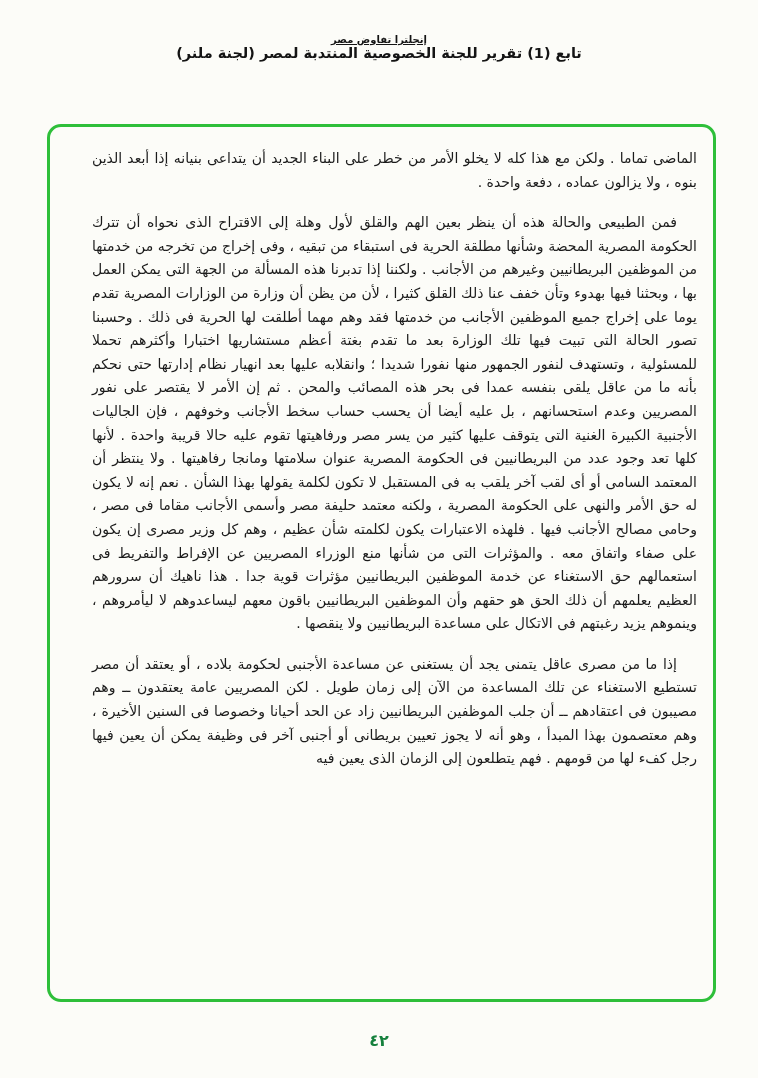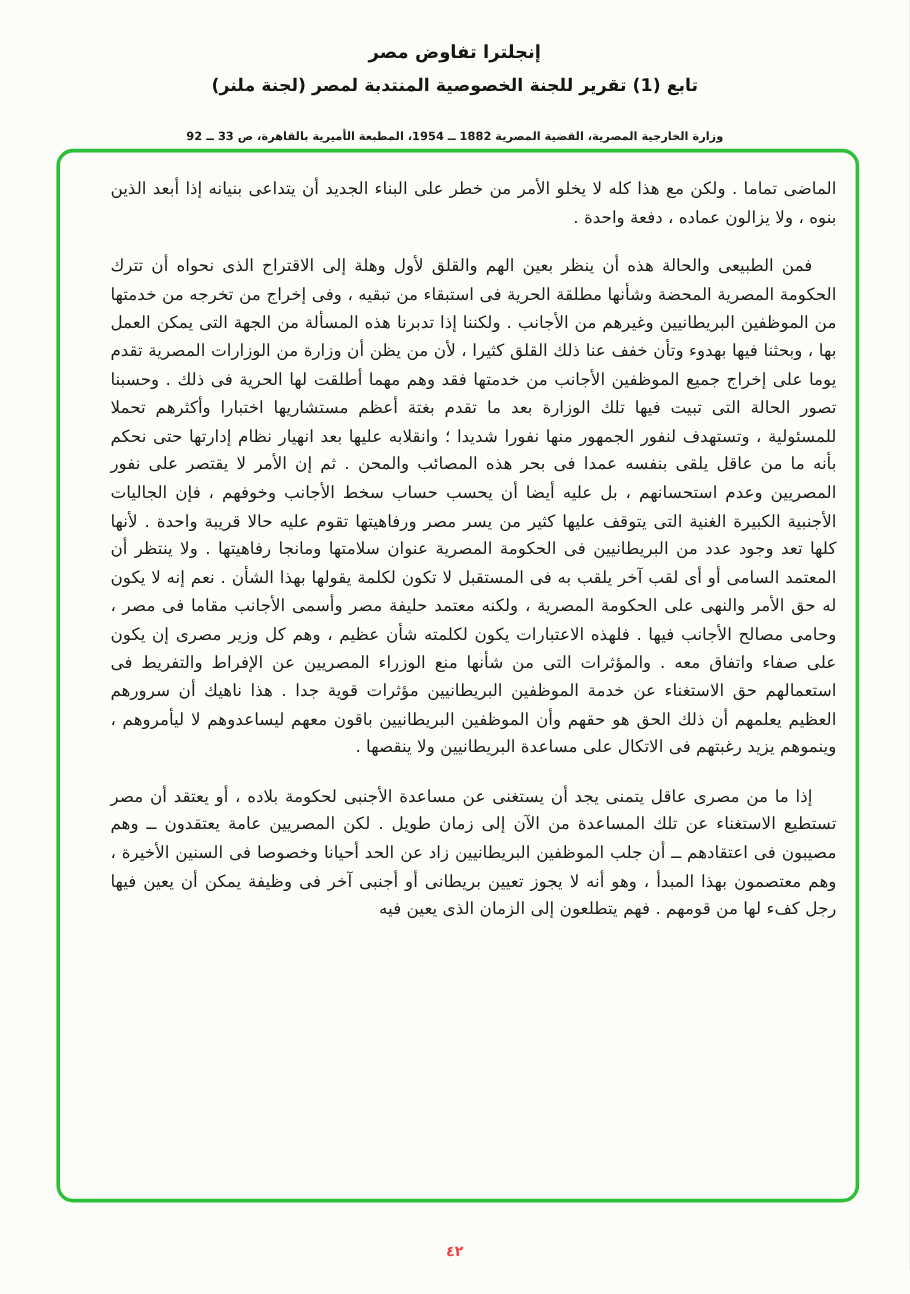--- a/index.html
+++ b/index.html
@@ -21,23 +21,23 @@
   .header {
     position: absolute;
     top: 34px;
     left: 0;
     right: 0;
     text-align: center;
     direction: rtl;
     color: #141414;
   }
   .header .title {
-    font-size: 15px;
+    font-size: 10px;
     font-weight: bold;
-    margin-bottom: 12px;
+    text-decoration: underline;
   }
   .header .subtitle {
     font-size: 14.5px;
     font-weight: bold;
     margin-bottom: 29px;
   }
   .header .source {
     font-size: 9.5px;
     font-weight: bold;
     letter-spacing: 0.2px;
@@ -71,34 +71,33 @@
   }
   .text-block p.indent {
     text-indent: 20px;
   }
   .page-number {
     position: absolute;
     bottom: 28px;
     left: 0;
     right: 0;
     text-align: center;
-    font-size: 12px;
+    font-size: 16px;
     font-weight: bold;
-    color: #ef4444;
+    color: #15803d;
   }
 </style>
 </head>
 <body>
 
 <div class="page">
 
   <div class="header">
     <div class="title">إنجلترا تفاوض مصر</div>
     <div class="subtitle">تابع (1) تقرير للجنة الخصوصية المنتدبة لمصر (لجنة ملنر)</div>
-    <div class="source">وزارة الخارجية المصرية، القضية المصرية 1882 ــ 1954، المطبعة الأميرية بالقاهرة، ص 33 ــ 92</div>
   </div>
 
   <div class="frame" style="border-color: rgb(46, 191, 58);">
     <div class="text-block">
       <p>الماضى تماما .  ولكن مع هذا كله لا يخلو الأمر من خطر على البناء الجديد أن يتداعى بنيانه إذا أبعد الذين بنوه ، ولا يزالون عماده ، دفعة واحدة .</p>
       <p class="indent">فمن الطبيعى والحالة هذه أن ينظر بعين الهم والقلق لأول وهلة إلى الاقتراح الذى نحواه أن تترك الحكومة المصرية المحضة وشأنها مطلقة الحرية فى استبقاء من تبقيه ، وفى إخراج من تخرجه من خدمتها من الموظفين البريطانيين وغيرهم من الأجانب .  ولكننا إذا تدبرنا هذه المسألة من الجهة التى يمكن العمل بها ، وبحثنا فيها بهدوء وتأن خفف عنا ذلك القلق كثيرا ، لأن من يظن أن وزارة من الوزارات المصرية تقدم يوما على إخراج جميع الموظفين الأجانب من خدمتها فقد وهم مهما أطلقت لها الحرية فى ذلك .  وحسبنا تصور الحالة التى تبيت فيها تلك الوزارة بعد ما تقدم بغتة أعظم مستشاريها اختبارا وأكثرهم تحملا للمسئولية ، وتستهدف لنفور الجمهور منها نفورا شديدا ؛ وانقلابه عليها بعد انهيار نظام إدارتها حتى نحكم بأنه ما من عاقل يلقى بنفسه عمدا فى بحر هذه المصائب والمحن .  ثم إن الأمر لا يقتصر على نفور المصريين وعدم استحسانهم ، بل عليه أيضا أن يحسب حساب سخط الأجانب وخوفهم ، فإن الجاليات الأجنبية الكبيرة الغنية التى يتوقف عليها كثير من يسر مصر ورفاهيتها تقوم عليه حالا قريبة واحدة . لأنها كلها تعد وجود عدد من البريطانيين فى الحكومة المصرية عنوان سلامتها ومانجا رفاهيتها .  ولا ينتظر أن المعتمد السامى أو أى لقب آخر يلقب به فى المستقبل لا تكون لكلمة يقولها بهذا الشأن .  نعم إنه لا يكون له حق الأمر والنهى على الحكومة المصرية ، ولكنه معتمد حليفة مصر وأسمى الأجانب مقاما فى مصر ، وحامى مصالح الأجانب فيها . فلهذه الاعتبارات يكون لكلمته شأن عظيم ، وهم كل وزير مصرى إن يكون على صفاء واتفاق معه . والمؤثرات التى من شأنها منع الوزراء المصريين عن الإفراط والتفريط فى استعمالهم حق الاستغناء عن خدمة الموظفين البريطانيين مؤثرات قوية جدا . هذا ناهيك أن سرورهم العظيم يعلمهم أن ذلك الحق هو حقهم وأن الموظفين البريطانيين باقون معهم ليساعدوهم لا ليأمروهم ، وينموهم يزيد رغبتهم فى الاتكال على مساعدة البريطانيين ولا ينقصها .</p>
       <p class="indent">إذا ما من مصرى عاقل يتمنى يجد أن يستغنى عن مساعدة الأجنبى لحكومة بلاده ، أو يعتقد أن مصر تستطيع الاستغناء عن تلك المساعدة من الآن إلى زمان طويل .  لكن المصريين عامة يعتقدون ــ وهم مصيبون فى اعتقادهم ــ أن جلب الموظفين البريطانيين زاد عن الحد أحيانا وخصوصا فى السنين الأخيرة ، وهم معتصمون بهذا المبدأ ، وهو أنه لا يجوز تعيين بريطانى أو أجنبى آخر فى وظيفة يمكن أن يعين فيها رجل كفء لها من قومهم .  فهم يتطلعون إلى الزمان الذى يعين فيه</p>
     </div>
   </div>
 

